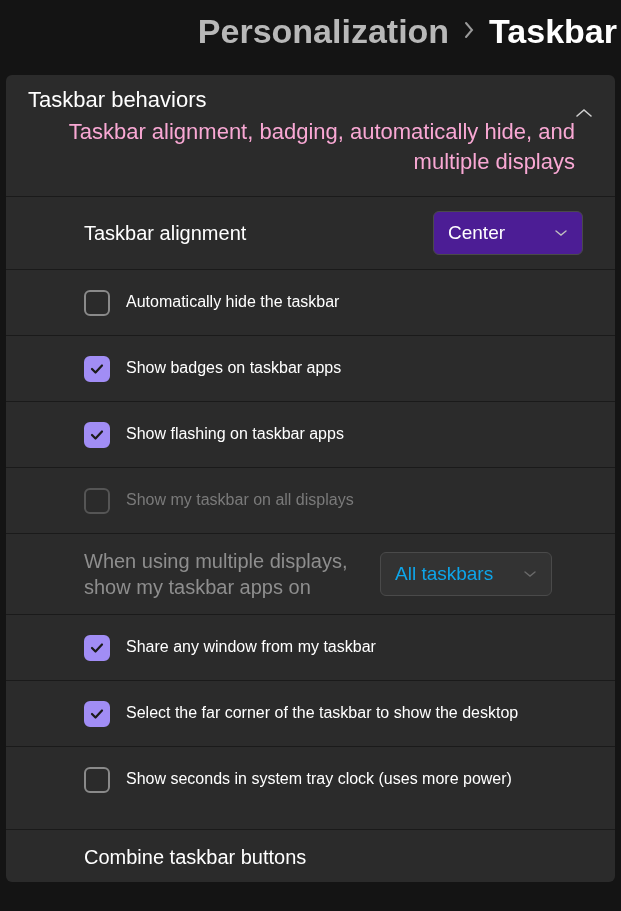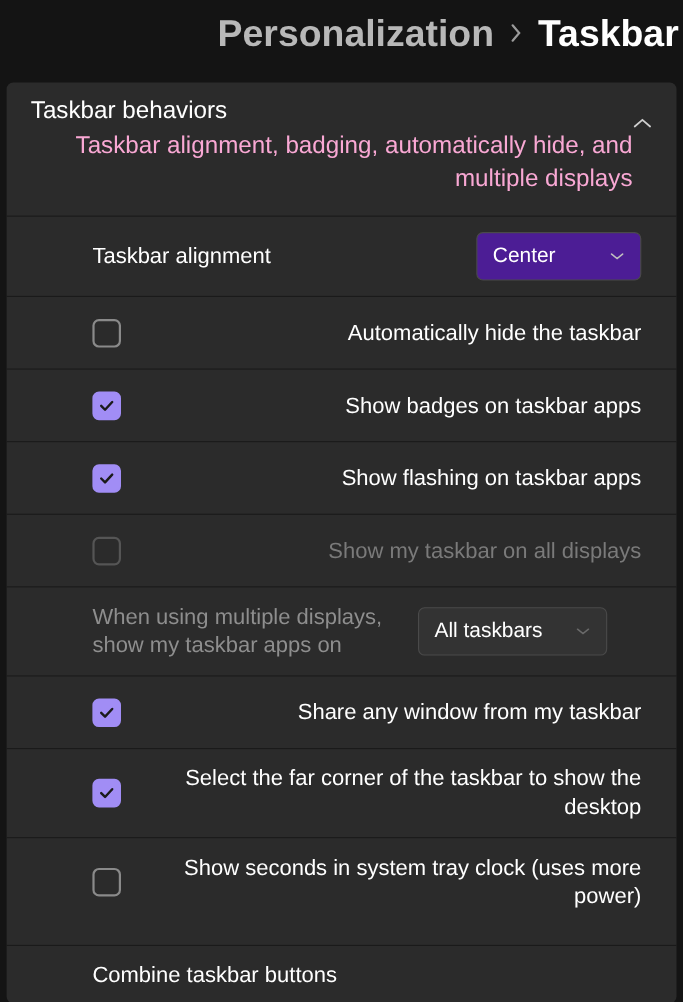--- a/index.html
+++ b/index.html
@@ -72,21 +72,21 @@
     gap: 16px;
   }
   .row .label {
     flex: 1;
     font-size: 20px;
     color: #ffffff;
     line-height: 1.3;
   }
   .row.disabled .label { color: #7a7a7a; }
   .row.checkbox-row { gap: 16px; }
-  .row.checkbox-row .label { font-size: 20px; text-align: right; }
+  .row.checkbox-row .label { font-size: 16px; }
   .checkbox {
     width: 26px;
     height: 26px;
     border-radius: 6px;
     flex-shrink: 0;
     display: flex;
     align-items: center;
     justify-content: center;
     position: relative;
   }
@@ -110,21 +110,21 @@
     padding: 10px 14px;
     display: flex;
     align-items: center;
     gap: 30px;
     font-size: 19px;
     color: #ffffff;
     min-width: 150px;
     justify-content: space-between;
   }
   .dropdown.disabled {
-    color: #ffffff;
+    color: #0ea5e9;
     background: #333333;
   }
   .dropdown .dd-chev { color: #bfbfbf; font-size: 13px; }
   .dropdown.disabled .dd-chev { color: #6a6a6a; }
   .multiline-label {
     color: #8e8e8e !important;
     font-size: 20px;
   }
 </style>
 </head>

